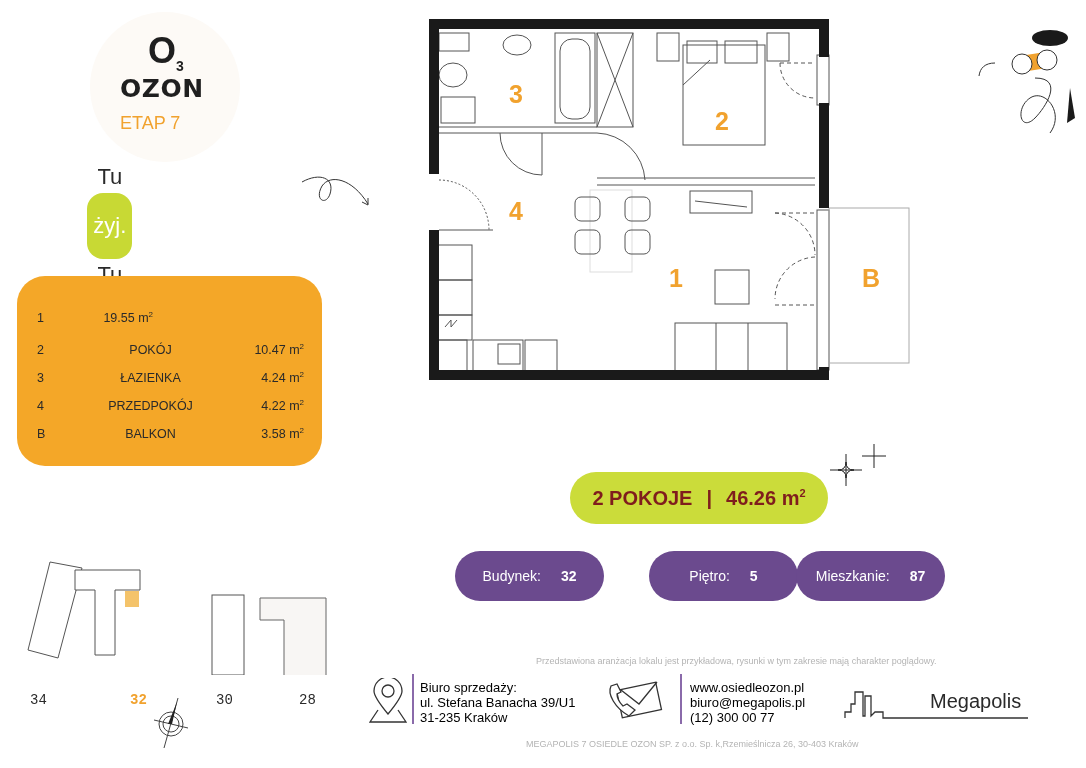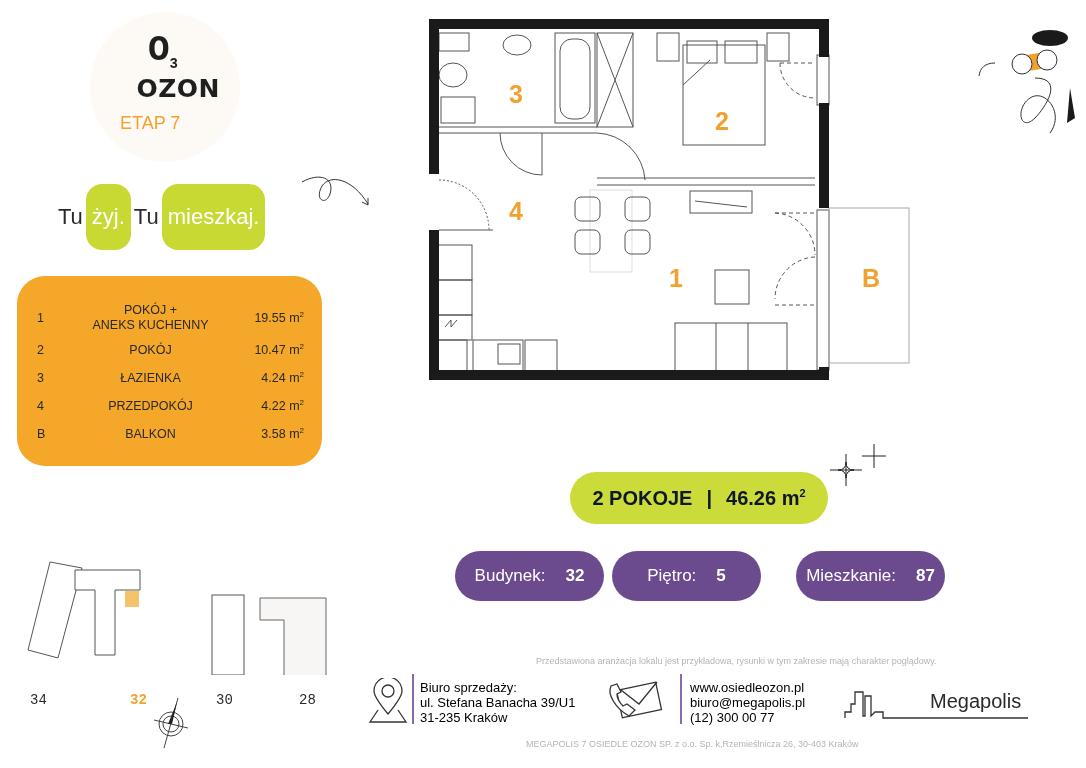--- a/index.html
+++ b/index.html
@@ -1,42 +1,42 @@
 <!DOCTYPE html>
 <html><head>
 <meta charset="utf-8">
 <style>
   * { box-sizing: border-box; margin: 0; padding: 0; }
   body { width: 1086px; height: 768px; background: #ffffff; position: relative; overflow: hidden; font-family: "DejaVu Sans", sans-serif; color: #2a2a2a; }
   .abs { position: absolute; }
 
   
   .logo-circle { left: 90px; top: 12px; width: 150px; height: 150px; border-radius: 50%; background: #fdfaf6; }
-  .logo-o { left: 148px; top: 30px; font-size: 36px; font-weight: bold; color: #1f1f1f; font-family: Liberation Mono, monospace; }
+  .logo-o { left: 148px; top: 30px; font-size: 36px; font-weight: bold; color: #1f1f1f; font-family: Liberation Sans, sans-serif; }
   .logo-o sub { font-size: 14px; font-weight: bold; }
-  .logo-name { left: 120px; top: 74px; width: 100px; text-align: right; font-size: 25px; font-weight: bold; letter-spacing: 0.5px; color: #1f1f1f; }
+  .logo-name { left: 120px; top: 74px; width: 100px; text-align: left; font-size: 25px; font-weight: bold; letter-spacing: 0.5px; color: #1f1f1f; }
   .logo-stage { left: 120px; top: 113px; width: 100px; font-size: 18px; color: #f1a22e; font-family: "Liberation Sans", sans-serif; }
 
   
-  .tagline { left: 58px; top: 184px; font-size: 22px; font-family: "Liberation Sans", sans-serif; color: #2a2a2a; display: flex; align-items: center; gap: 3px; }
+  .tagline { left: 58px; top: 164px; font-size: 22px; font-family: "Liberation Sans", sans-serif; color: #2a2a2a; display: flex; align-items: center; gap: 3px; flex-direction: column; }
   .pill-green { background: #c8d934; color: #fff; border-radius: 16px; padding: 20px 6px; }
 
   
   .rooms { left: 17px; top: 276px; width: 305px; height: 190px; border-radius: 28px; background: #f4a728; padding: 24px 18px 18px 18px; }
   .room-row { display: flex; align-items: center; font-size: 12.5px; color: #2a2a2a; font-family: "Liberation Sans", sans-serif; height: 28px; }
   .room-row.tall { height: 36px; }
   .room-id { width: 40px; padding-left: 2px; }
   .room-name { flex: 1; text-align: center; line-height: 15px; }
   .room-area { width: 78px; text-align: right; }
   .room-area sup { font-size: 8px; }
 
   
-  .summary { left: 570px; top: 472px; width: 258px; height: 52px; border-radius: 26px; background: #cbdc3a; color: #0f172a; font-weight: bold; font-size: 20px; display: flex; align-items: center; justify-content: center; gap: 14px; font-family: "Liberation Sans", sans-serif; }
+  .summary { left: 570px; top: 472px; width: 258px; height: 52px; border-radius: 26px; background: #cbdc3a; color: #7f1d1d; font-weight: bold; font-size: 20px; display: flex; align-items: center; justify-content: center; gap: 14px; font-family: "Liberation Sans", sans-serif; }
   .summary sup { font-size: 11px; }
-  .badge { top: 551px; height: 50px; border-radius: 25px; background: #6b4a8e; color: #fff; font-size: 17px; display: flex; align-items: center; justify-content: center; font-family: "Liberation Sans", sans-serif; gap: 20px; }
+  .badge { top: 551px; height: 50px; border-radius: 25px; background: #6b4a8e; color: #fff; font-size: 14px; display: flex; align-items: center; justify-content: center; font-family: "Liberation Sans", sans-serif; gap: 20px; }
   .badge b { font-weight: bold; }
 
   
   .disclaimer { left: 496px; top: 656px; font-size: 9px; color: #b4b4b4; font-family: "Liberation Sans", sans-serif; margin-left: 40px; }
   .footer-legal { left: 526px; top: 739px; font-size: 9px; color: #b4b4b4; font-family: "Liberation Sans", sans-serif; }
   .contact-block { font-size: 13px; line-height: 15px; color: #000000; font-family: "Liberation Sans", sans-serif; }
   .vline { width: 2px; background: #8a6aaa; }
 
   
   .bnum { top: 692px; font-size: 14px; font-family: Liberation Mono, monospace; color: #2a2a2a; }
@@ -59,21 +59,20 @@
   <span class="pill-green">mieszkaj.</span>
 </div>
 <svg class="abs" style="left:300px;top:170px" width="75" height="40">
   <path d="M2 12 C 20 2, 35 8, 30 24 C 26 36, 14 30, 22 16 C 30 4, 52 8, 68 34" fill="none" stroke="#333" stroke-width="1"></path>
   <path d="M62 32 L68 35 L68 28" fill="none" stroke="#333" stroke-width="1"></path>
 </svg>
 
 <div class="abs rooms">
   <div class="room-row tall">
     <span class="room-id">1</span>
-    <span class="room-name"><span>POKÓJ +</span><br><span>ANEKS KUCHENNY</span></span>
     <span class="room-area"><span>19.55 m</span><sup>2</sup></span>
   </div>
   <div class="room-row">
     <span class="room-id">2</span>
     <span class="room-name">POKÓJ</span>
     <span class="room-area"><span>10.47 m</span><sup>2</sup></span>
   </div>
   <div class="room-row">
     <span class="room-id">3</span>
     <span class="room-name">ŁAZIENKA</span>
@@ -196,21 +195,21 @@
 <div class="abs summary">
   <span>2 POKOJE</span>
   <span>|</span>
   <span><span>46.26 m</span><sup>2</sup></span>
 </div>
 
 <div class="abs badge" style="left:455px;width:149px">
   <span>Budynek:</span>
     <b>32</b>
 </div>
-<div class="abs badge" style="left:612px;width:149px">
+<div class="abs badge" style="left:649px;width:149px">
   <span>Piętro:</span>
     <b>5</b>
 </div>
 <div class="abs badge" style="left:796px;width:149px">
   <span>Mieszkanie:</span>
     <b>87</b>
 </div>
 
 <svg class="abs" style="left:20px;top:560px" width="310" height="115">
   <g fill="#fff" stroke="#555" stroke-width="1">

